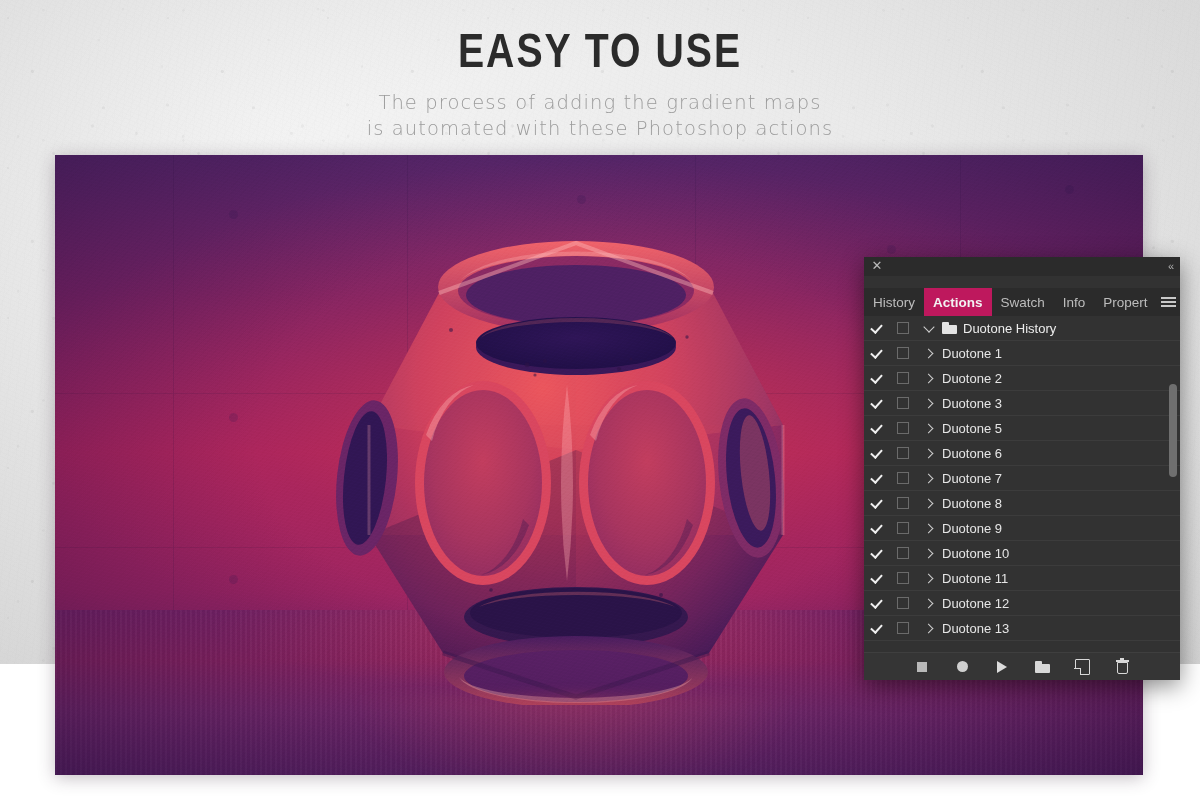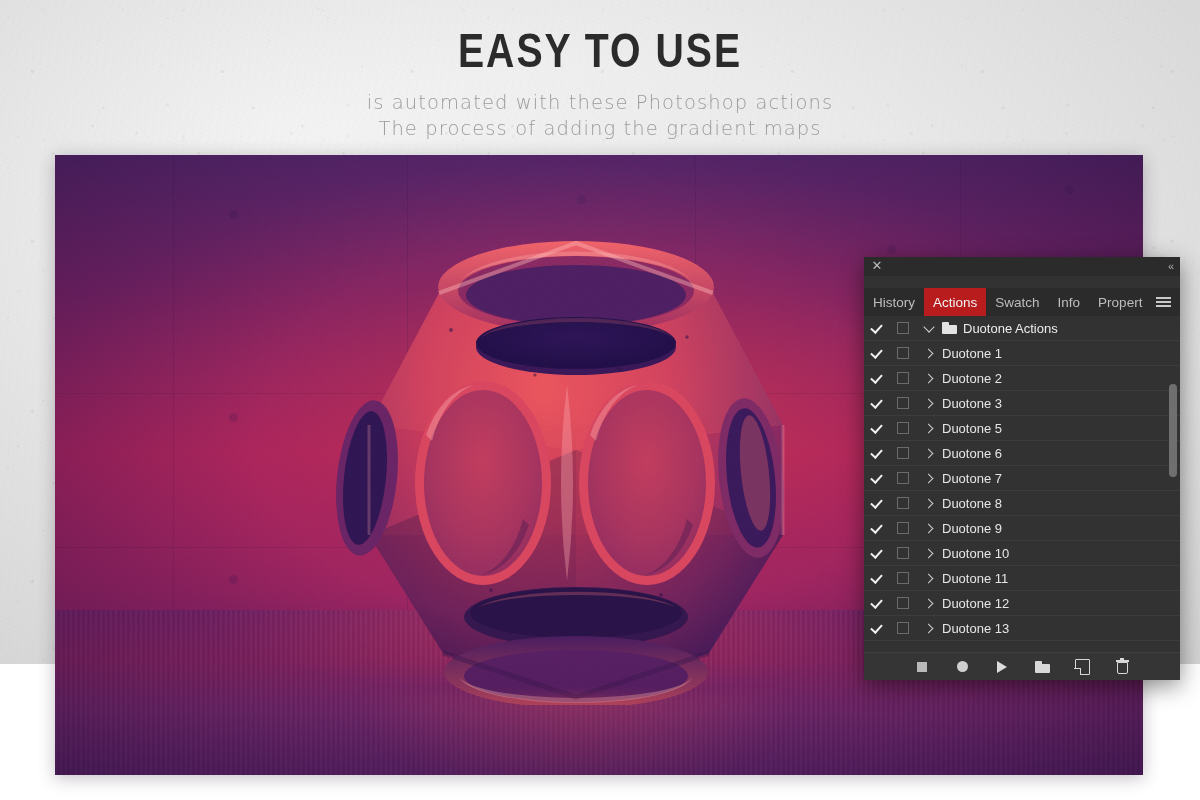--- a/index.html
+++ b/index.html
@@ -238,23 +238,23 @@
   .tab {
     display: flex;
     align-items: center;
     padding: 0 9px;
     font-size: 13.5px;
     color: #bdbdbd;
     cursor: pointer;
     white-space: nowrap;
   }
   .tab.active {
-    background: #b91c1c;
+    background: #be185d;
     color: #f2f2f2;
-    font-weight: normal;
+    font-weight: bold;
   }
   .tab-menu {
     margin-left: auto;
     display: flex;
     align-items: center;
     padding: 0 9px 0 4px;
     cursor: pointer;
   }
   .hamburger { width: 15px; }
   .hamburger i {
@@ -448,22 +448,22 @@
 <div id="stage">
 
   <div class="bg-base"></div>
   <div class="bg-grain"></div>
   <div class="bg-grain2"></div>
   <div class="bg-vignette"></div>
 
   <div class="headline-wrap">
     <div class="headline">EASY TO USE</div>
     <div class="subhead">
+      <div>The process of adding the gradient maps</div>
       <div>is automated with these Photoshop actions</div>
-      <div>The process of adding the gradient maps</div>
     </div>
   </div>
 
   <div class="photo">
     <div class="photo-wall"></div>
     <div class="photo-wall-light"></div>
 
     <div class="photo-lines">
       <div class="vline" style="left:118px"></div>
       <div class="vline" style="left:352px"></div>
@@ -613,21 +613,21 @@
             <div class="tick"></div>
           </div>
         <div class="cell-box">
             <div class="box"></div>
           </div>
         <div class="cell-arrow">
             <div class="chev-down"></div>
           </div>
         <div class="cell-name">
           <div class="folder-ico"></div>
-          <span class="row-label">Duotone Actions</span>
+          <span class="row-label">Duotone History</span>
         </div>
       </div>
 
       <div class="row">
         <div class="cell-check">
             <div class="tick"></div>
           </div>
         <div class="cell-box">
             <div class="box"></div>
           </div>

